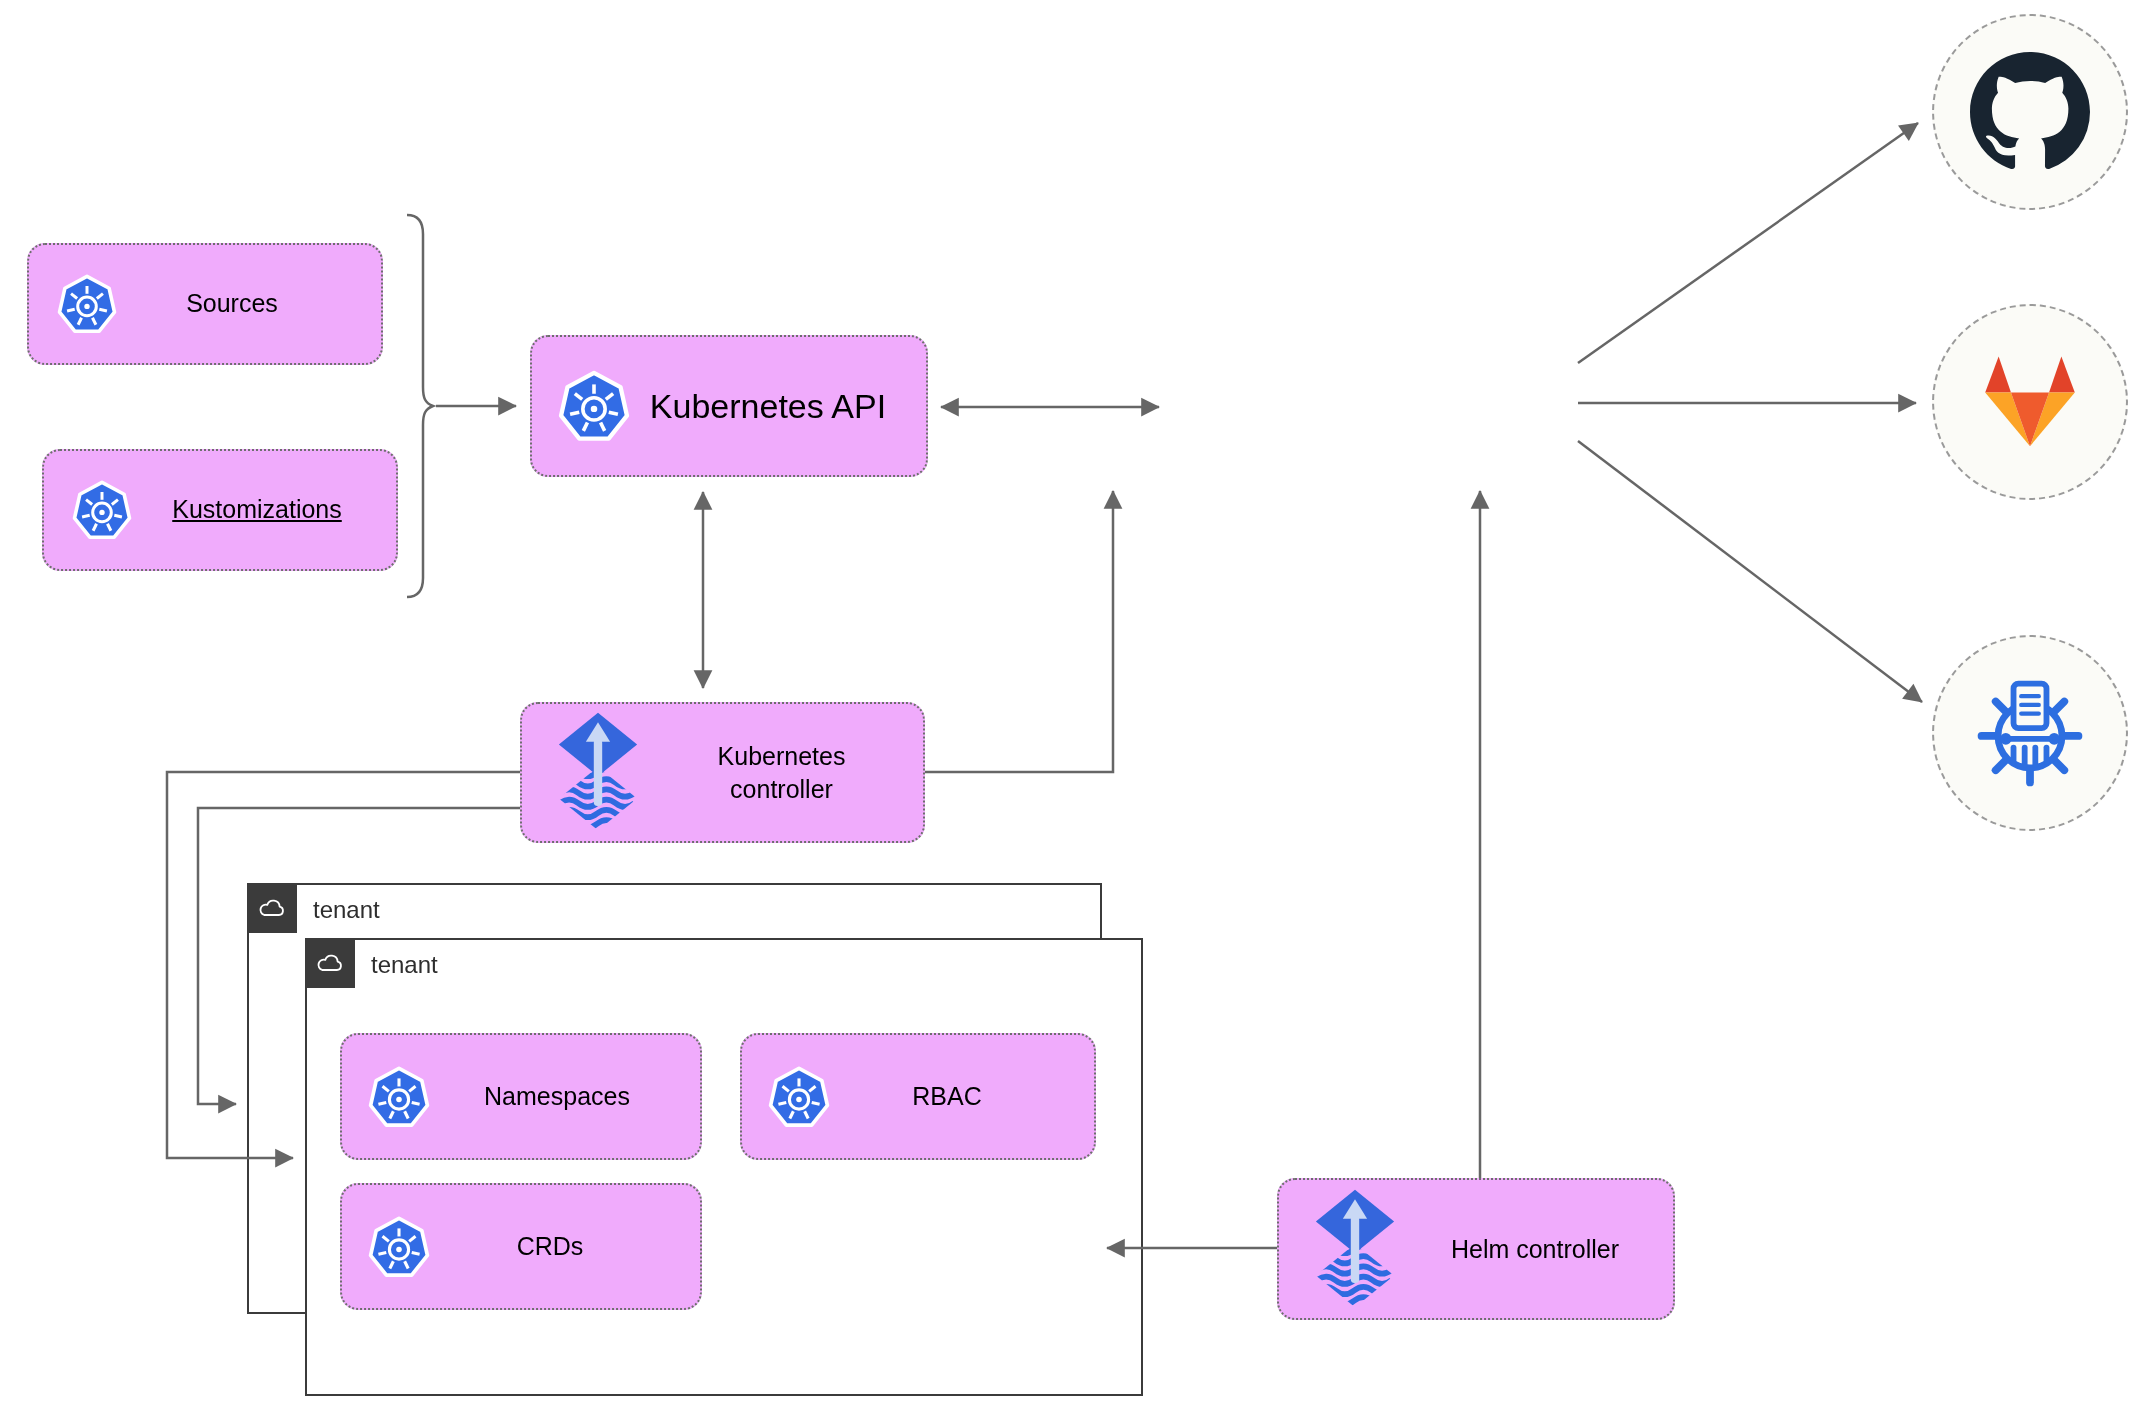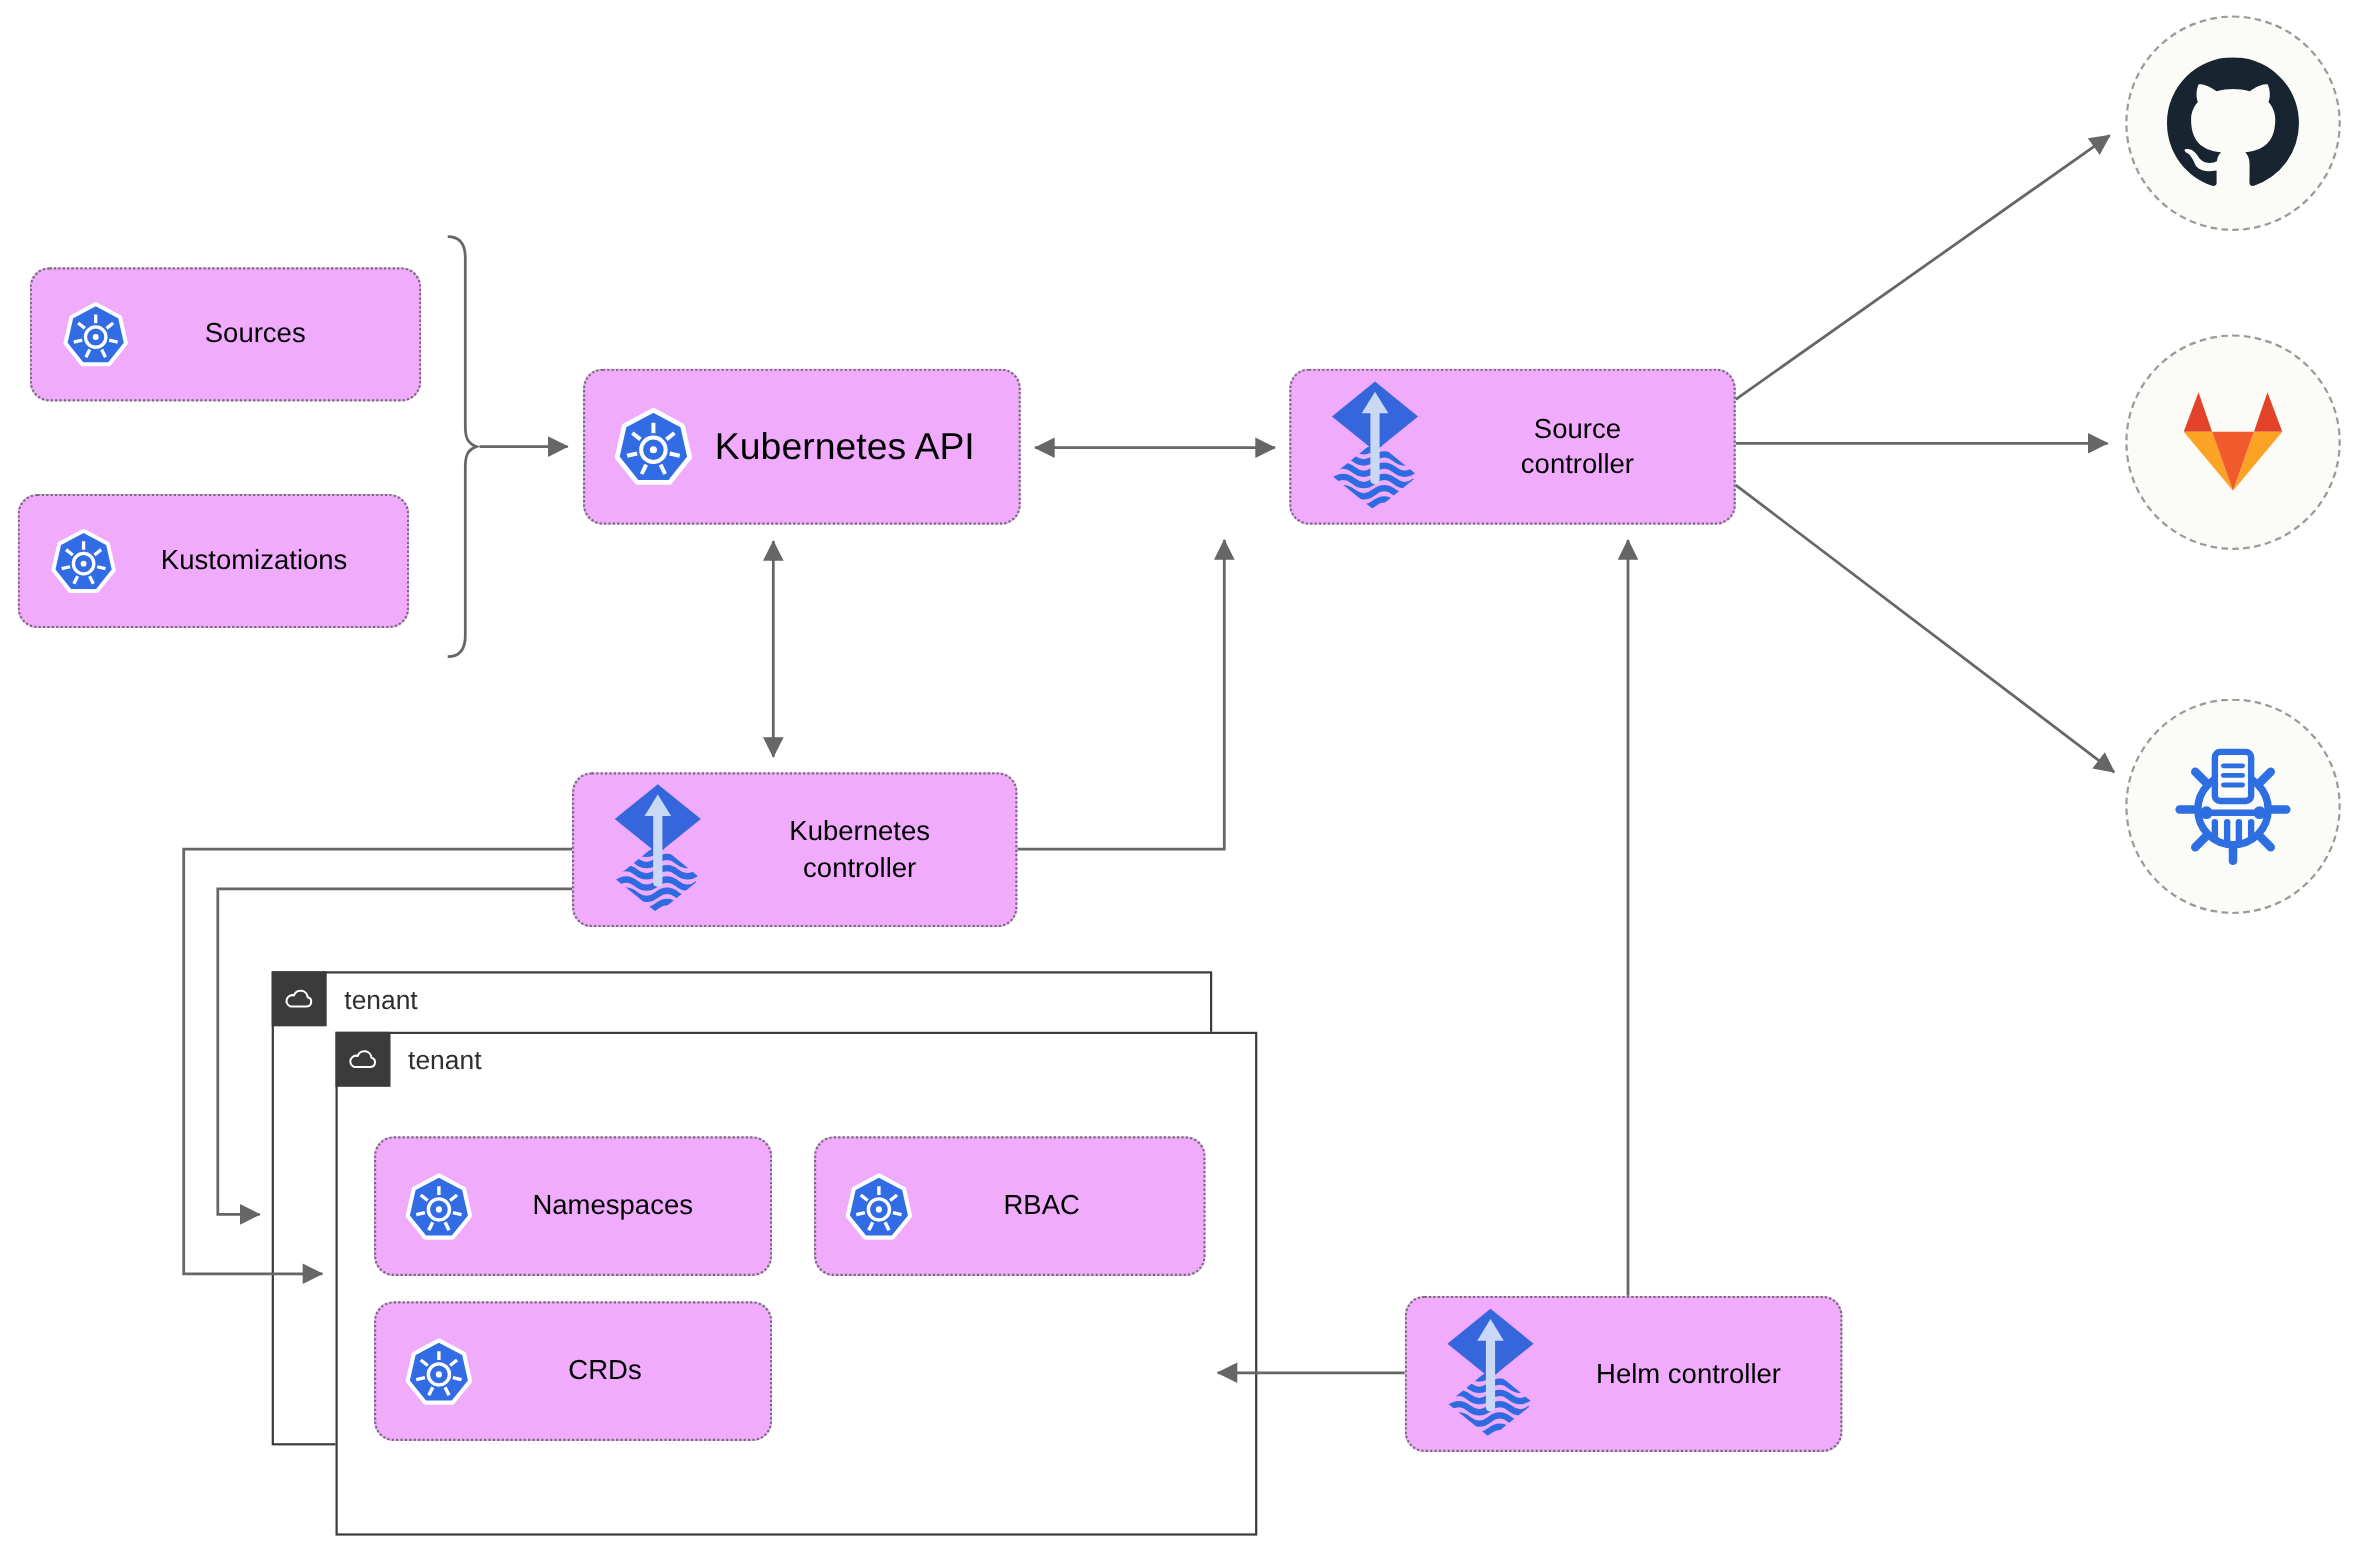--- a/index.html
+++ b/index.html
@@ -196,48 +196,38 @@
 
   <div class="node" style="left:27px;top:243px;width:356px;height:122px;">
     <span class="icon-wrap" style="margin-left:28px;">
       <svg width="60" height="60">
           <use href="#sym-k8s"></use>
         </svg>
       </span>
     <span class="nlabel" style="margin-right:34px;">Sources</span>
   </div>
 
-  <div class="node" style="left:16px;top:449px;width:356px;height:122px;">
+  <div class="node" style="left:42px;top:449px;width:356px;height:122px;text-decoration:underline;">
     <span class="icon-wrap" style="margin-left:28px;">
       <svg width="60" height="60">
           <use href="#sym-k8s"></use>
         </svg>
       </span>
     <span class="nlabel" style="margin-right:14px;">Kustomizations</span>
   </div>
 
   <div class="node" style="left:530px;top:335px;width:398px;height:142px;">
     <span class="icon-wrap" style="margin-left:26px;">
       <svg width="72" height="72">
           <use href="#sym-k8s"></use>
         </svg>
       </span>
     <span class="nlabel" style="margin-right:20px;font-size:34px;">Kubernetes API</span>
   </div>
 
-  <div class="node" style="left:1172px;top:335px;width:406px;height:142px;">
-    <span class="icon-wrap" style="margin-left:34px;">
-      <svg width="84" height="123">
-          <use href="#sym-flux"></use>
-        </svg>
-      </span>
-    <span class="ctrl-label">
-      <span>Source controller</span>
-      </span>
-  </div>
 
   <div class="node" style="left:520px;top:702px;width:405px;height:141px;">
     <span class="icon-wrap" style="margin-left:34px;">
       <svg width="84" height="123">
           <use href="#sym-flux"></use>
         </svg>
       </span>
     <span class="ctrl-label">
       <span>Kubernetes controller</span>
       </span>

